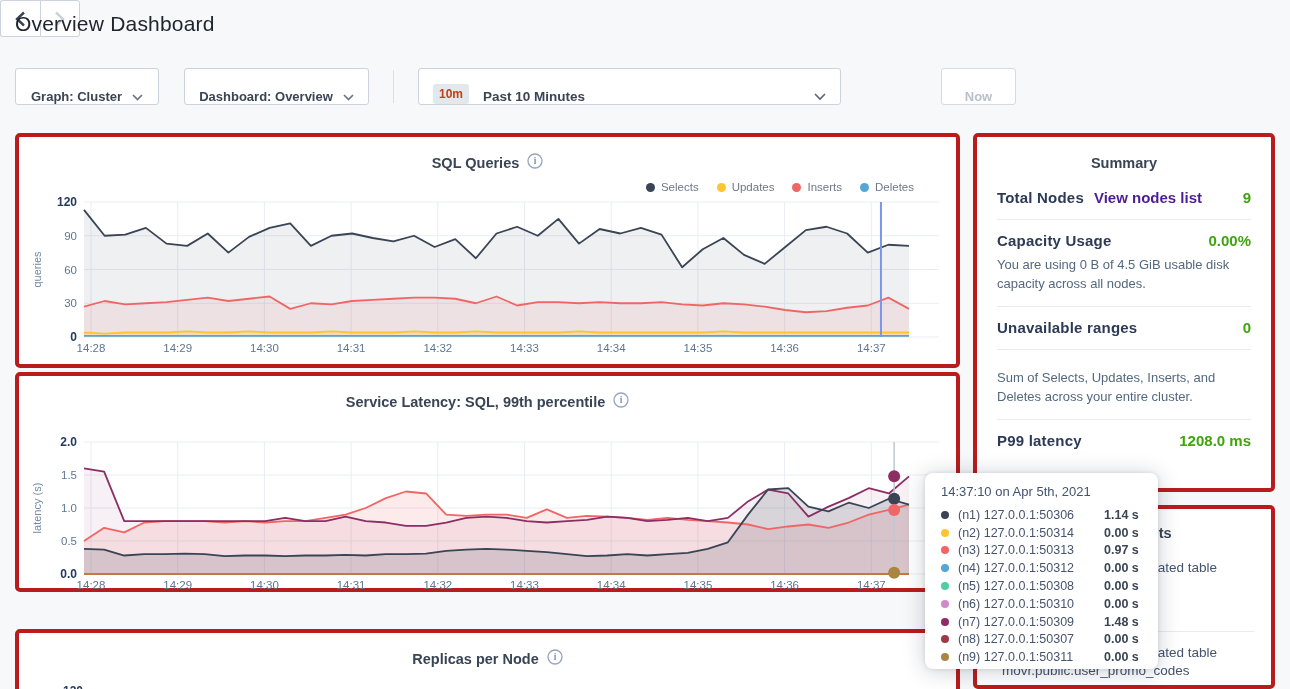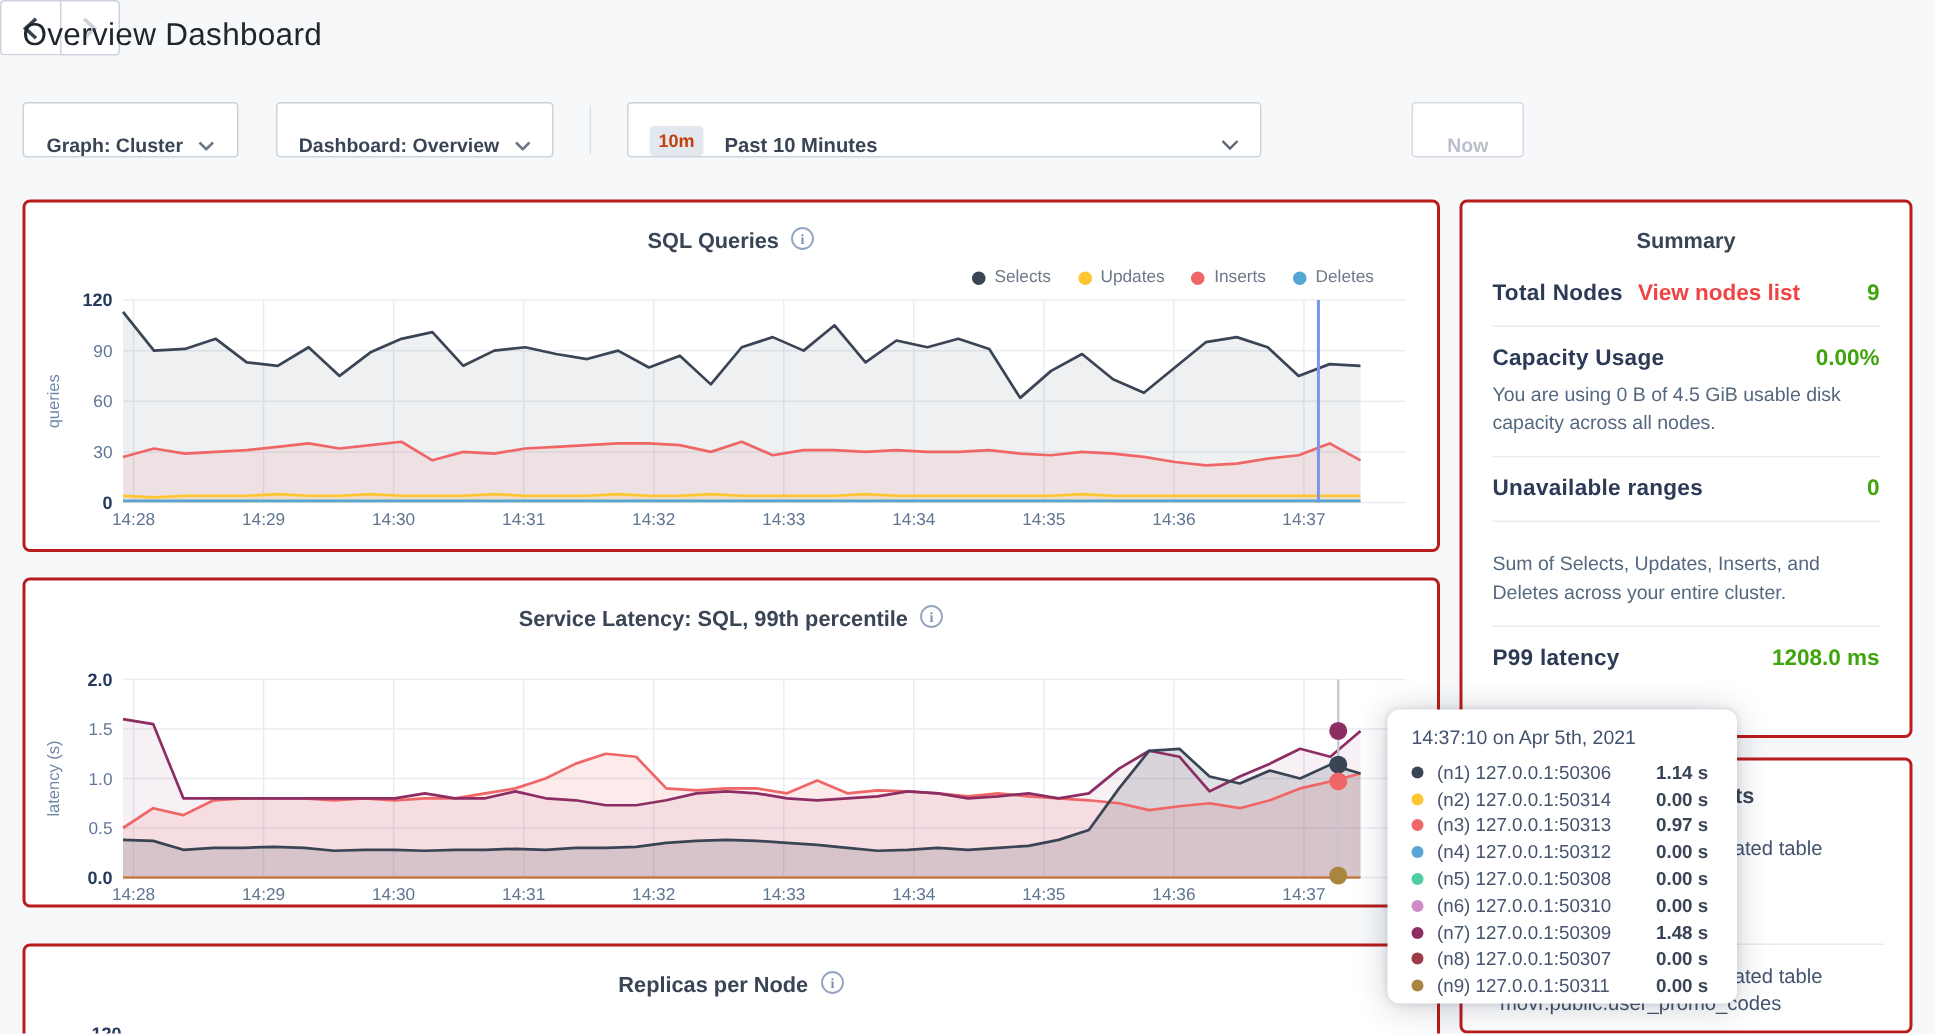--- a/index.html
+++ b/index.html
@@ -18,36 +18,36 @@
   .vdivider{left:393px;top:70px;width:1px;height:33px;background:#dbe0e7;}
   .time-sel{left:418px;width:423px;justify-content:flex-start;padding:0 14px;font-size:13.5px;}
   .time-badge{background:#e3e8ee;border-radius:3px;font-size:12px;font-weight:700;color:#c2410c;padding:3px 6px;margin-right:4px;}
   .time-caret{margin-left:auto;}
   .pager{left:852px;top:68px;width:80px;height:37px;display:flex;}
   .pager .pbtn{flex:1;background:#fff;border:1px solid #ccd3dc;display:flex;align-items:center;justify-content:center;box-sizing:border-box;cursor:pointer;}
   .pager .pbtn:first-child{border-radius:3px 0 0 3px;border-right:none;}
   .pager .pbtn:last-child{border-radius:0 3px 3px 0;}
   .btn-now{left:941px;width:75px;color:#b9c0ca;border-color:#d6dbe2;cursor:default;}
   
-  .card{position:absolute;background:#fff;border:2px solid #b91c1c;border-radius:5px;box-sizing:border-box;}
+  .card{position:absolute;background:#fff;border:4px solid #b91c1c;border-radius:5px;box-sizing:border-box;}
   .chart-card-title{
     position:absolute;left:0;right:0;top:16px;display:flex;justify-content:center;align-items:center;gap:8px;
     font-size:14.5px;font-weight:700;color:#394455;
   }
   .legend{position:absolute;right:42px;top:44px;display:flex;gap:18px;align-items:flex-end;}
   .legend-item{display:flex;align-items:center;gap:6px;font-size:11.5px;color:#6e7787;cursor:pointer;}
   .legend-dot{width:9px;height:9px;border-radius:50%;display:inline-block;}
   svg.plot{position:absolute;left:0;top:0;}
   
   .sum-title{text-align:center;font-size:14.5px;font-weight:700;color:#394455;padding:18px 0 6px 0;}
   .sum-row{padding:12px 0 13px 0;border-bottom:1px solid #e7ebf1;}
   .sum-row:last-child{border-bottom:none;}
   .sum-line{display:flex;align-items:baseline;gap:10px;}
   .sum-label{font-size:15px;font-weight:700;color:#2c3a55;letter-spacing:.2px;}
-  .sum-link{font-size:15px;font-weight:700;color:#ef4444;text-decoration:none;cursor:pointer;}
+  .sum-link{font-size:15px;font-weight:700;color:#4c1d95;text-decoration:none;cursor:pointer;}
   .sum-value{margin-left:auto;font-size:15px;font-weight:700;color:#3fa40e;}
   .sum-desc{margin-top:6px;font-size:13px;line-height:19px;color:#54687f;}
   
   .events-heading{position:absolute;left:147px;top:16px;font-size:14.5px;font-weight:700;color:#394455;}
   .event-frag{position:absolute;font-size:13.5px;color:#44536e;white-space:nowrap;}
   .event-div{position:absolute;left:17px;right:17px;height:1px;background:#e7ebf1;}
   
   .tooltip{
     position:absolute;left:925px;top:473px;width:233px;height:196px;background:#fff;border-radius:8px;
     box-shadow:0 2px 22px rgba(16,30,55,.22), 0 0 4px rgba(16,30,55,.12);
@@ -169,21 +169,21 @@
       <path d="M65,200 L65,169.625 L85.625,164 L106.25,167.375 L126.875,166.25 L147.5,165.125 L168.125,162.875 L188.75,160.625 L209.375,164 L230,161.75 L250.625,159.5 L271.25,171.875 L291.875,166.25 L312.5,167.375 L333.125,164 L353.75,162.875 L374.375,161.75 L395,160.625 L415.625,160.625 L436.25,161.75 L456.875,166.25 L477.5,159.5 L498.125,168.5 L518.75,165.125 L539.375,165.125 L560,166.25 L580.625,165.125 L601.25,166.25 L621.875,166.25 L642.5,165.125 L663.125,167.375 L683.75,168.5 L704.375,166.25 L725,167.375 L745.625,169.625 L766.25,173 L786.875,175.25 L807.5,174.125 L828.125,170.75 L848.75,168.5 L869.375,160.625 L890,171.875 L890,200 Z" fill="rgba(240,102,102,0.10)" stroke="none"></path>
       <path d="M65,200 L65,195.5 L85.625,196.625 L106.25,195.5 L126.875,195.5 L147.5,195.5 L168.125,194.375 L188.75,195.5 L209.375,195.5 L230,194.375 L250.625,195.5 L271.25,195.5 L291.875,195.5 L312.5,194.375 L333.125,195.5 L353.75,195.5 L374.375,195.5 L395,194.375 L415.625,195.5 L436.25,195.5 L456.875,194.375 L477.5,195.5 L498.125,195.5 L518.75,195.5 L539.375,195.5 L560,194.375 L580.625,195.5 L601.25,195.5 L621.875,195.5 L642.5,195.5 L663.125,195.5 L683.75,195.5 L704.375,194.375 L725,195.5 L745.625,195.5 L766.25,195.5 L786.875,195.5 L807.5,195.5 L828.125,195.5 L848.75,195.5 L869.375,195.5 L890,195.5 L890,200 Z" fill="rgba(255,197,49,0.18)" stroke="none"></path>
       <path d="M65,72.875 L85.625,98.75 L106.25,97.625 L126.875,90.875 L147.5,106.625 L168.125,108.875 L188.75,96.5 L209.375,115.625 L230,99.875 L250.625,90.875 L271.25,86.375 L291.875,108.875 L312.5,98.75 L333.125,96.5 L353.75,101 L374.375,104.375 L395,98.75 L415.625,110 L436.25,102.125 L456.875,121.25 L477.5,96.5 L498.125,89.75 L518.75,98.75 L539.375,81.875 L560,106.625 L580.625,92 L601.25,96.5 L621.875,90.875 L642.5,97.625 L663.125,130.25 L683.75,112.25 L704.375,101 L725,117.875 L745.625,126.875 L766.25,110 L786.875,93.125 L807.5,89.75 L828.125,96.5 L848.75,115.625 L869.375,107.75 L890,108.875" fill="none" stroke="#394455" stroke-width="1.8" stroke-linejoin="round"></path>
       <path d="M65,169.625 L85.625,164 L106.25,167.375 L126.875,166.25 L147.5,165.125 L168.125,162.875 L188.75,160.625 L209.375,164 L230,161.75 L250.625,159.5 L271.25,171.875 L291.875,166.25 L312.5,167.375 L333.125,164 L353.75,162.875 L374.375,161.75 L395,160.625 L415.625,160.625 L436.25,161.75 L456.875,166.25 L477.5,159.5 L498.125,168.5 L518.75,165.125 L539.375,165.125 L560,166.25 L580.625,165.125 L601.25,166.25 L621.875,166.25 L642.5,165.125 L663.125,167.375 L683.75,168.5 L704.375,166.25 L725,167.375 L745.625,169.625 L766.25,173 L786.875,175.25 L807.5,174.125 L828.125,170.75 L848.75,168.5 L869.375,160.625 L890,171.875" fill="none" stroke="#f06666" stroke-width="1.8" stroke-linejoin="round"></path>
       <path d="M65,195.5 L85.625,196.625 L106.25,195.5 L126.875,195.5 L147.5,195.5 L168.125,194.375 L188.75,195.5 L209.375,195.5 L230,194.375 L250.625,195.5 L271.25,195.5 L291.875,195.5 L312.5,194.375 L333.125,195.5 L353.75,195.5 L374.375,195.5 L395,194.375 L415.625,195.5 L436.25,195.5 L456.875,194.375 L477.5,195.5 L498.125,195.5 L518.75,195.5 L539.375,195.5 L560,194.375 L580.625,195.5 L601.25,195.5 L621.875,195.5 L642.5,195.5 L663.125,195.5 L683.75,195.5 L704.375,194.375 L725,195.5 L745.625,195.5 L766.25,195.5 L786.875,195.5 L807.5,195.5 L828.125,195.5 L848.75,195.5 L869.375,195.5 L890,195.5" fill="none" stroke="#ffc531" stroke-width="1.8" stroke-linejoin="round"></path>
       <path d="M65,198.875 L85.625,198.875 L106.25,198.875 L126.875,198.875 L147.5,198.875 L168.125,198.875 L188.75,198.875 L209.375,198.875 L230,198.875 L250.625,198.875 L271.25,198.875 L291.875,198.875 L312.5,198.875 L333.125,198.875 L353.75,198.875 L374.375,198.875 L395,198.875 L415.625,198.875 L436.25,198.875 L456.875,198.875 L477.5,198.875 L498.125,198.875 L518.75,198.875 L539.375,198.875 L560,198.875 L580.625,198.875 L601.25,198.875 L621.875,198.875 L642.5,198.875 L663.125,198.875 L683.75,198.875 L704.375,198.875 L725,198.875 L745.625,198.875 L766.25,198.875 L786.875,198.875 L807.5,198.875 L828.125,198.875 L848.75,198.875 L869.375,198.875 L890,198.875" fill="none" stroke="#55a6d4" stroke-width="1.8" stroke-linejoin="round"></path>
       <line x1="861.9499999999999" y1="65" x2="861.9499999999999" y2="200" stroke="#7b96e8" stroke-width="2"></line>
     </svg>
 </div>
 
-<div class="card" style="left:15px;top:385px;width:945px;height:220px;">
+<div class="card" style="left:15px;top:372px;width:945px;height:220px;">
   <div class="chart-card-title">
     <span>Service Latency: SQL, 99th percentile</span>
     <span>
       <svg width="16" height="16" viewBox="0 0 16 16">
           <circle cx="8" cy="8" r="7" fill="none" stroke="#93a5c0" stroke-width="1.3"></circle>
           <text x="8" y="11.4" text-anchor="middle" font-size="9.5" fill="#7c92b3" font-family="Liberation Serif,serif">i</text>
         </svg>
     </span>
   </div>
   <svg class="plot" id="chart-1" width="943" height="234">

